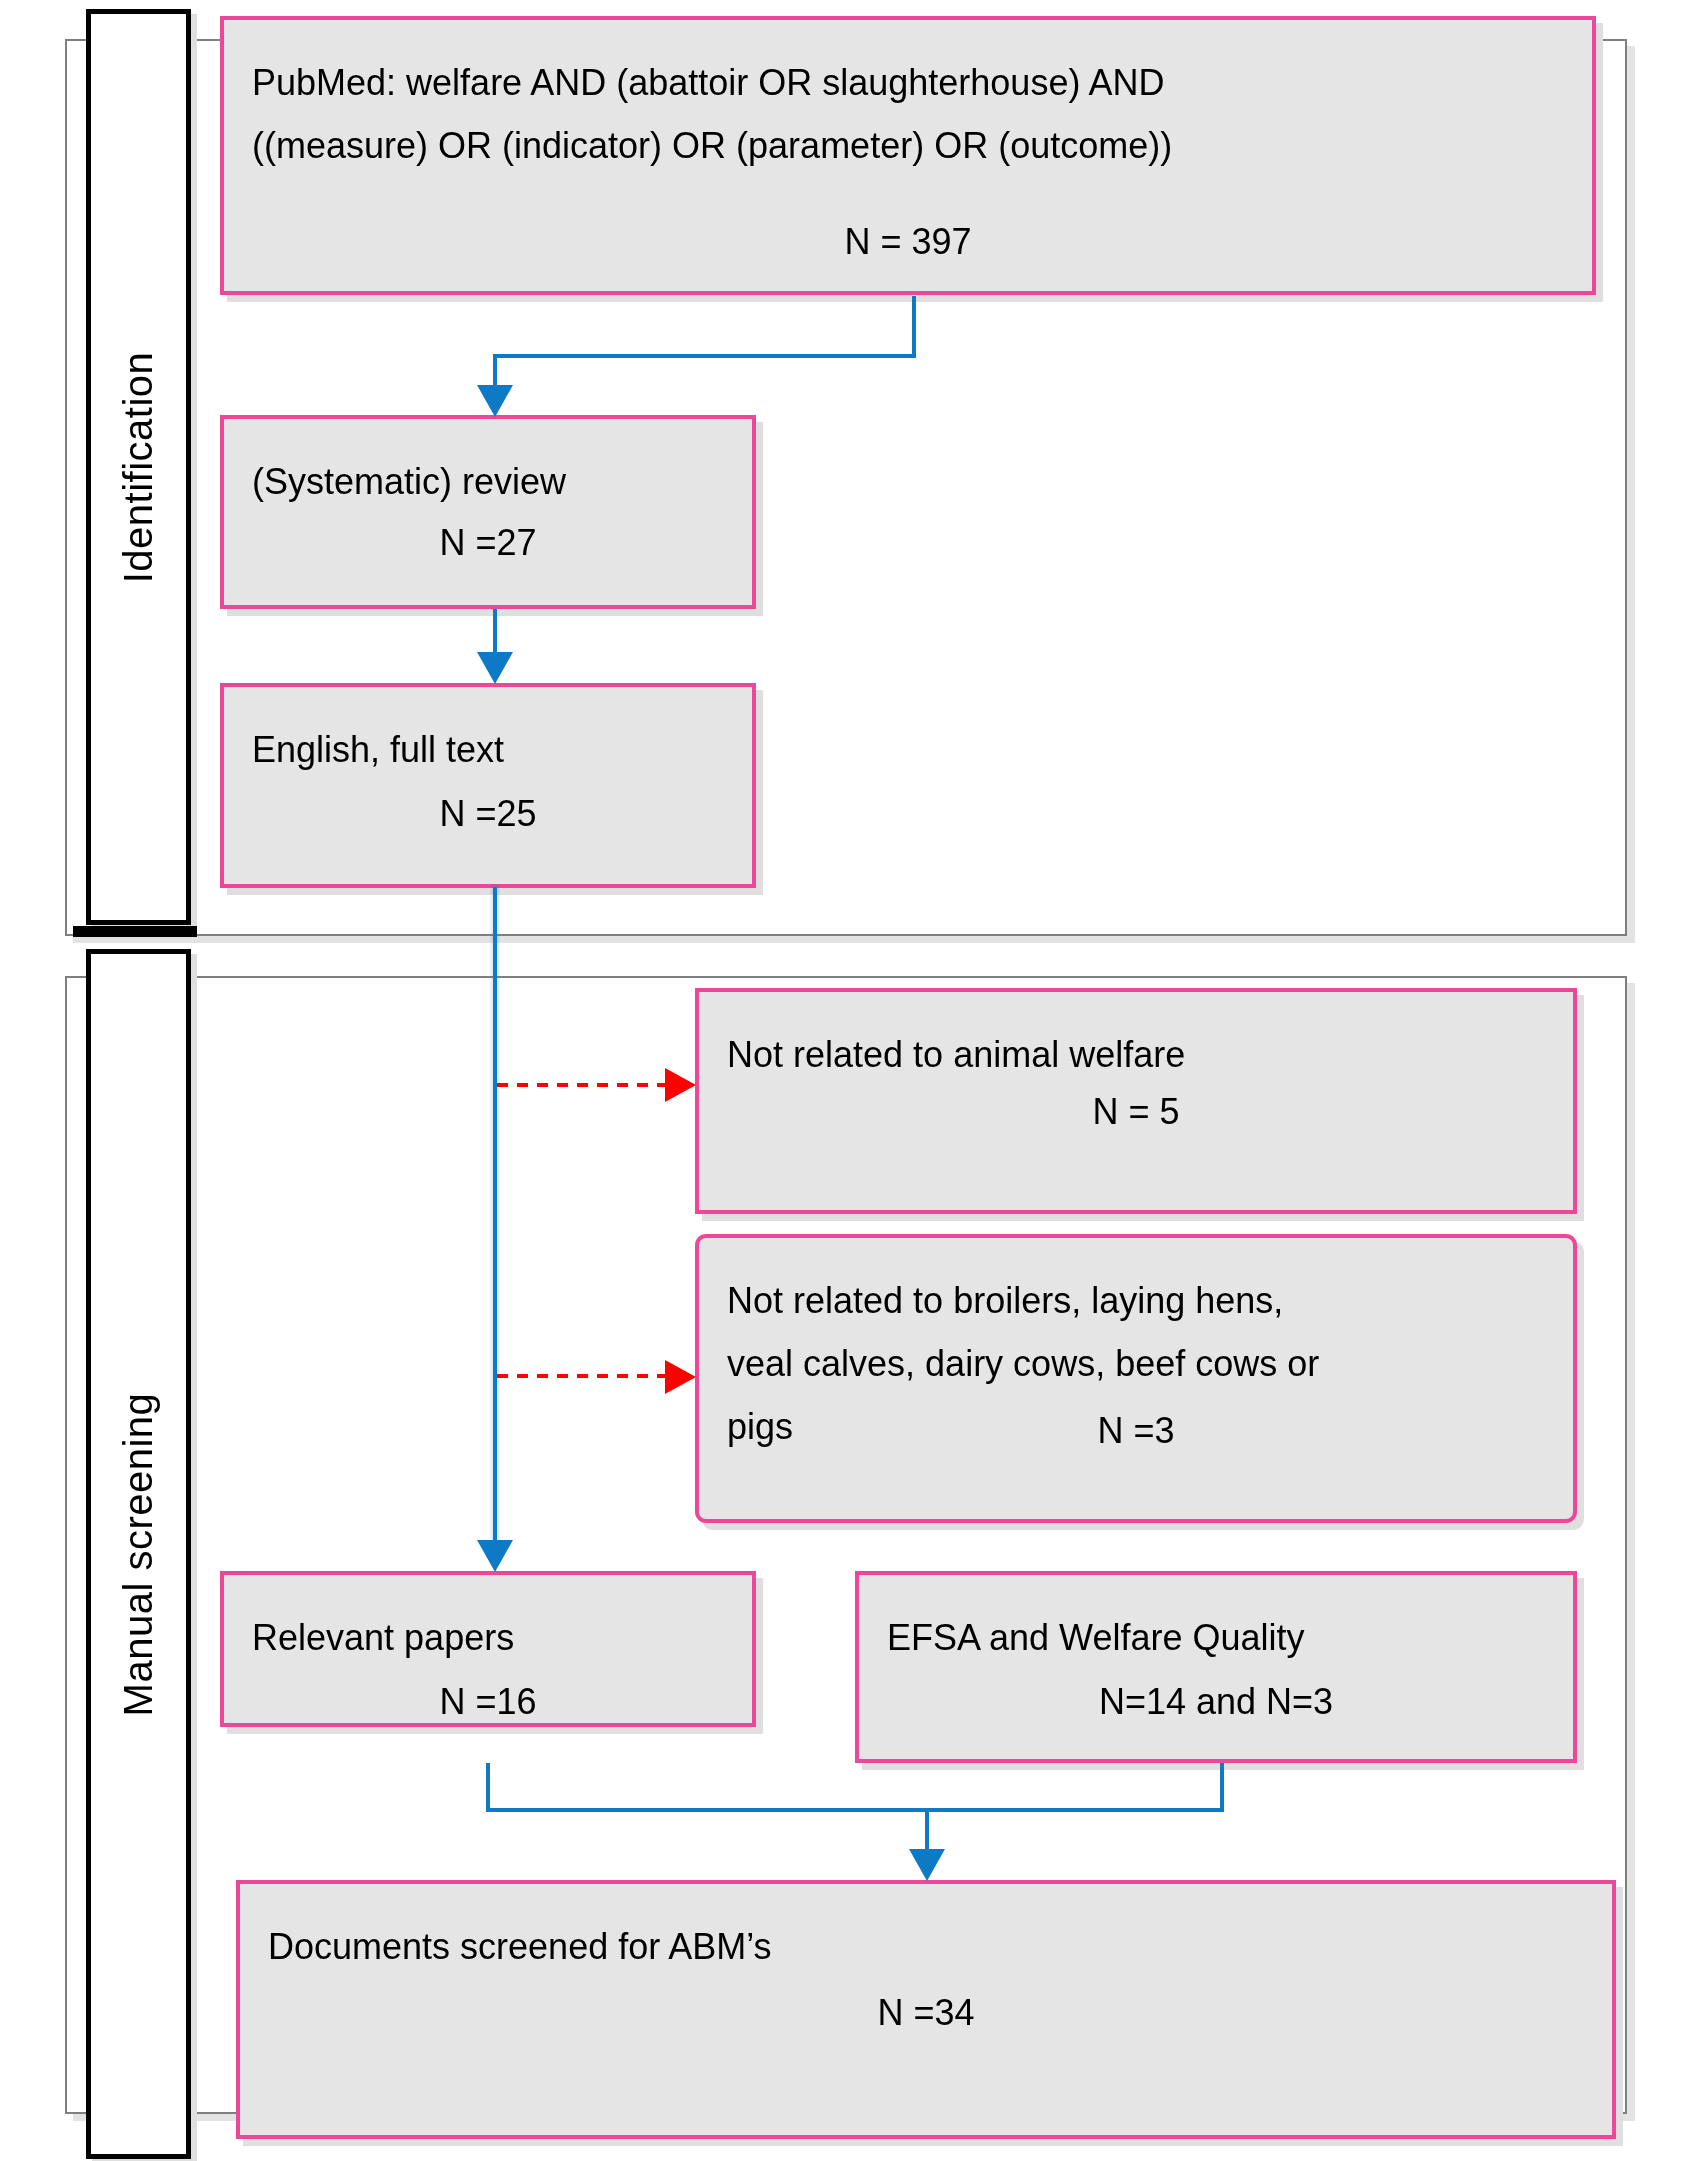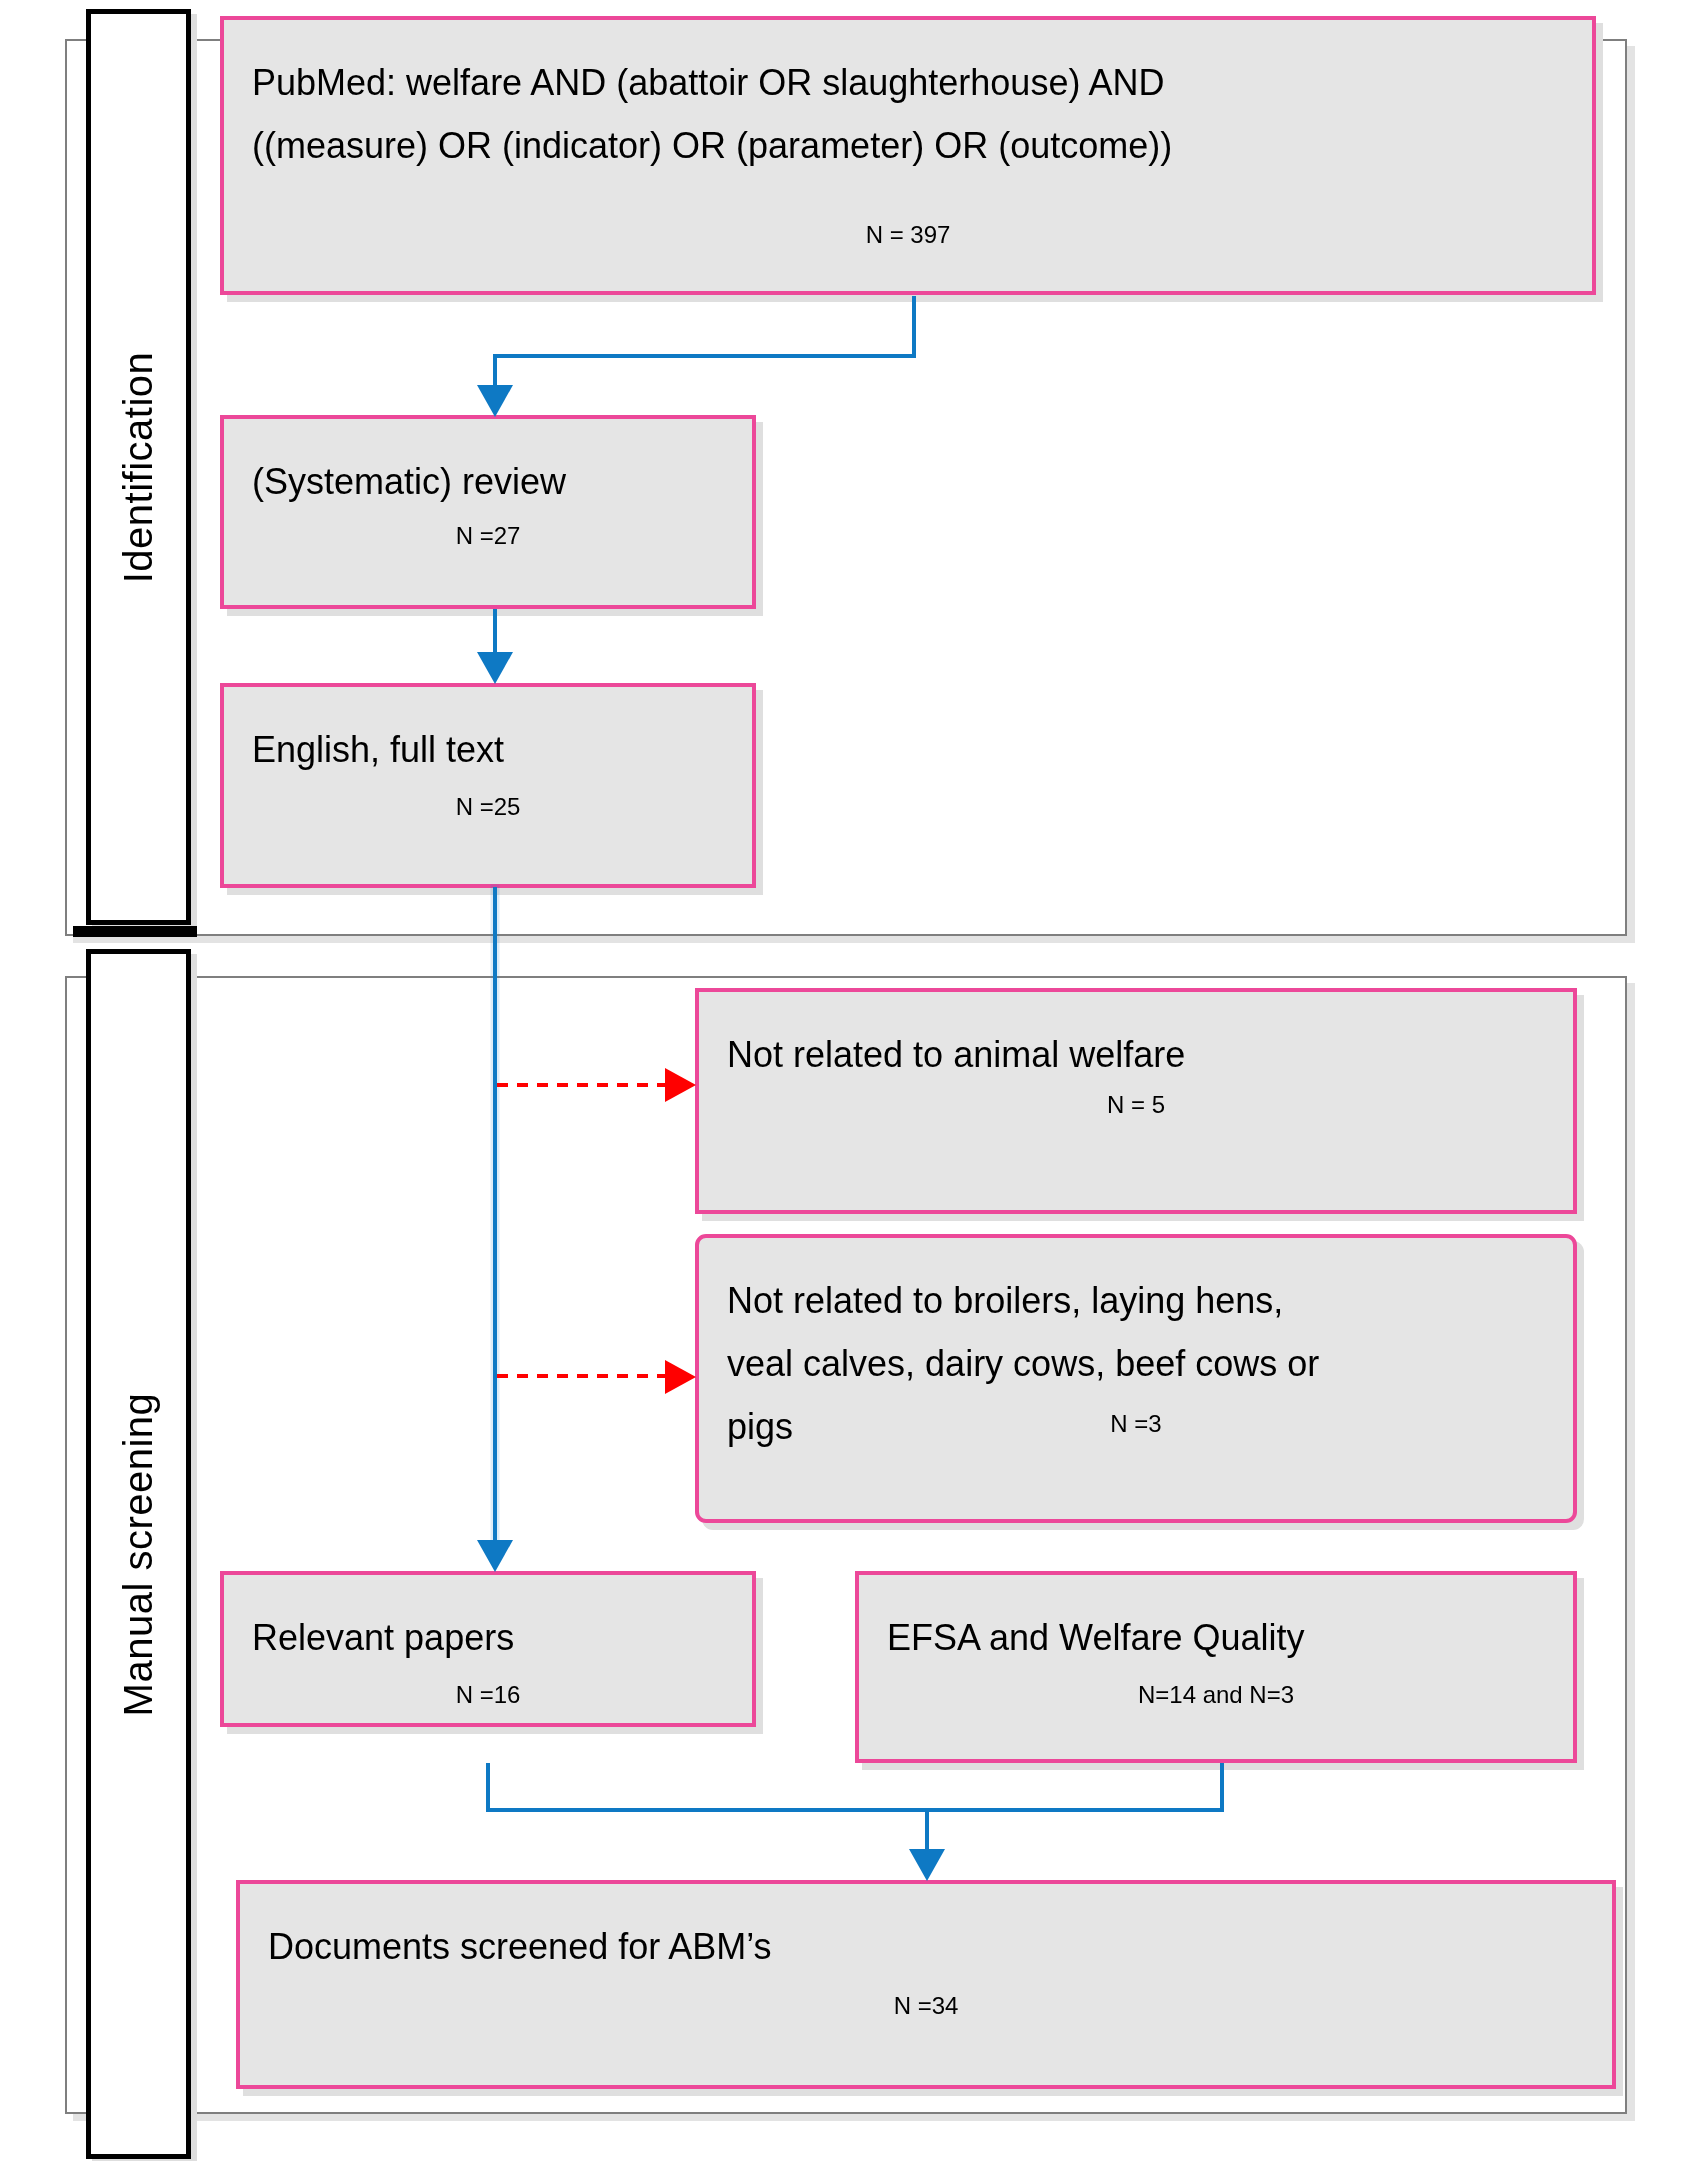--- a/index.html
+++ b/index.html
@@ -70,38 +70,38 @@
   .fbox .lbl {
     padding: 31px 30px 0 28px;
     font-size: 36px;
     line-height: 1.75;
   }
   .fbox .lbl span { display: block; }
   .fbox .cnt {
     position: absolute;
     left: 0; right: 0;
     text-align: center;
-    font-size: 24px;
+    font-size: 36px;
   }
 
   #box-pubmed      { left: 220px;  top: 16.3px;   width: 1376px; height: 279px; }
   #box-pubmed .cnt { top: 201px; }
   #box-systematic      { left: 220px;  top: 415px;  width: 536px; height: 194px; }
   #box-systematic .cnt { top: 103px; }
   #box-english      { left: 220px;  top: 683px; width: 536px; height: 205px; }
   #box-english .cnt { top: 106px; }
   #box-notwelfare      { left: 695px; top: 988px; width: 882px; height: 226px; }
   #box-notwelfare .cnt { top: 99px; }
   #box-notspecies      { left: 695px; top: 1234px; width: 882px; height: 289px; border-radius: 11px; }
   #box-notspecies .cnt { top: 172px; }
   #box-relevant      { left: 220px;  top: 1571px; width: 536px; height: 156px; }
   #box-relevant .cnt { top: 106px; }
   #box-efsa      { left: 855px; top: 1571px; width: 722px; height: 192px; }
   #box-efsa .cnt { top: 106px; }
-  #box-documents      { left: 236px;  top: 1880px; width: 1380px; height: 209px; }
+  #box-documents      { left: 236px;  top: 1880px; width: 1380px; height: 259px; }
   #box-documents .cnt { top: 108px; }
 
   
   .bline {
     position: absolute;
     background: #0e79c4;
     z-index: 5;
   }
   .bline.glow { box-shadow: 0 0 0 2.5px rgba(14,121,196,0.14); }
   .ah-down {

